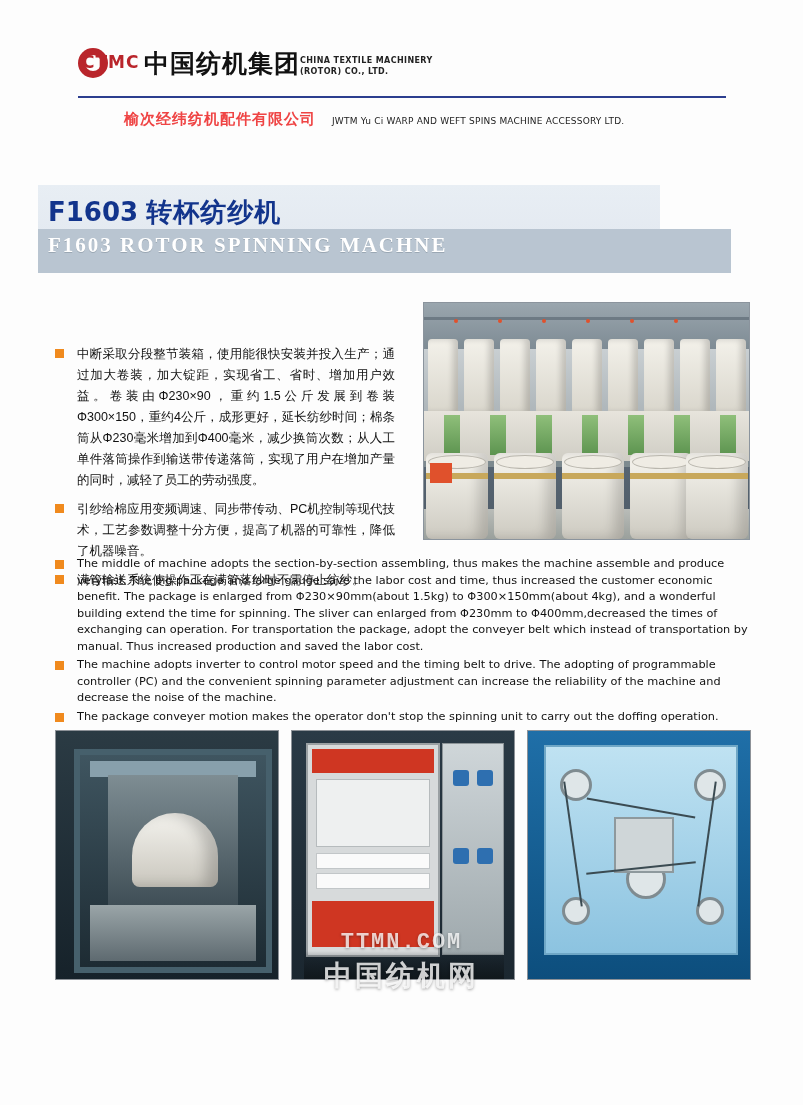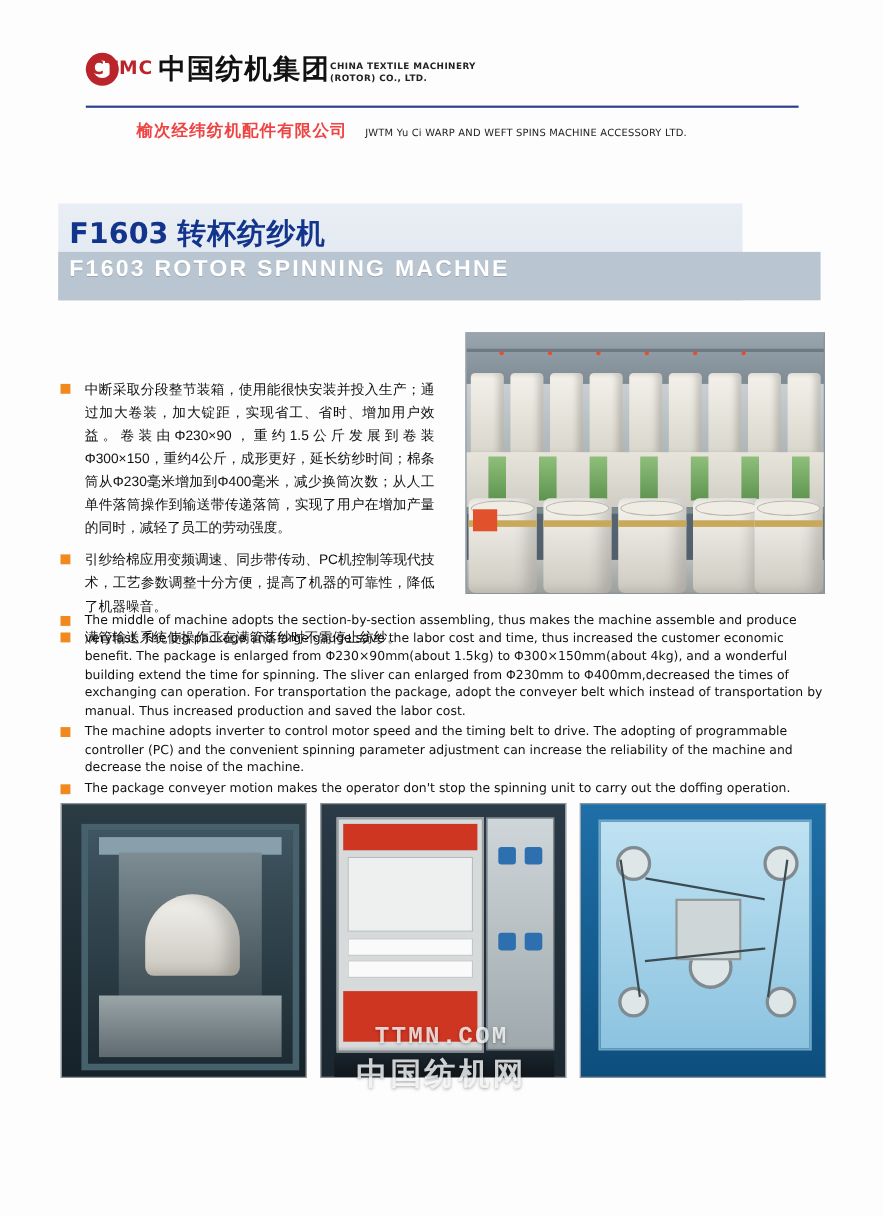--- a/index.html
+++ b/index.html
@@ -69,38 +69,38 @@
   .company-cn{
     font-size:15px;font-weight:bold;color:#ef4444;letter-spacing:1px;
   }
   .company-en{
     font-size:9px;color:#222;margin-left:16px;letter-spacing:.2px;
     font-family:"DejaVu Sans", sans-serif;
   }
 
   
   .title-block{
-    position:absolute;left:53px;top:185px;width:622px;height:88px;
+    position:absolute;left:38px;top:185px;width:622px;height:88px;
     background:linear-gradient(to bottom,#e8eef4 0%,#e4eaf1 55%,#c9d2db 56%,#c5ced8 100%);
   }
   .title-cn{
     position:absolute;left:10px;top:10px;
     font-size:26px;font-weight:bold;color:#12348c;
     letter-spacing:1px;
   }
   .title-cn .model{
     color:#12348c;
     font-family:"DejaVu Sans", sans-serif;
     letter-spacing:0px;
   }
   .title-en{
     position:absolute;left:10px;top:48px;
     font-size:21px;font-weight:bold;color:#ffffff;
     letter-spacing:2px;
-    font-family:Liberation Sans, sans-serif;
+    font-family:Liberation Serif, serif;
     text-shadow:0 1px 0 #9aa7b3;
   }
   .title-band{
     position:absolute;left:0;top:44px;width:693px;height:44px;
     background:#b9c5d1;
   }
 
   
   .content{
     position:absolute;left:55px;top:296px;width:693px;

